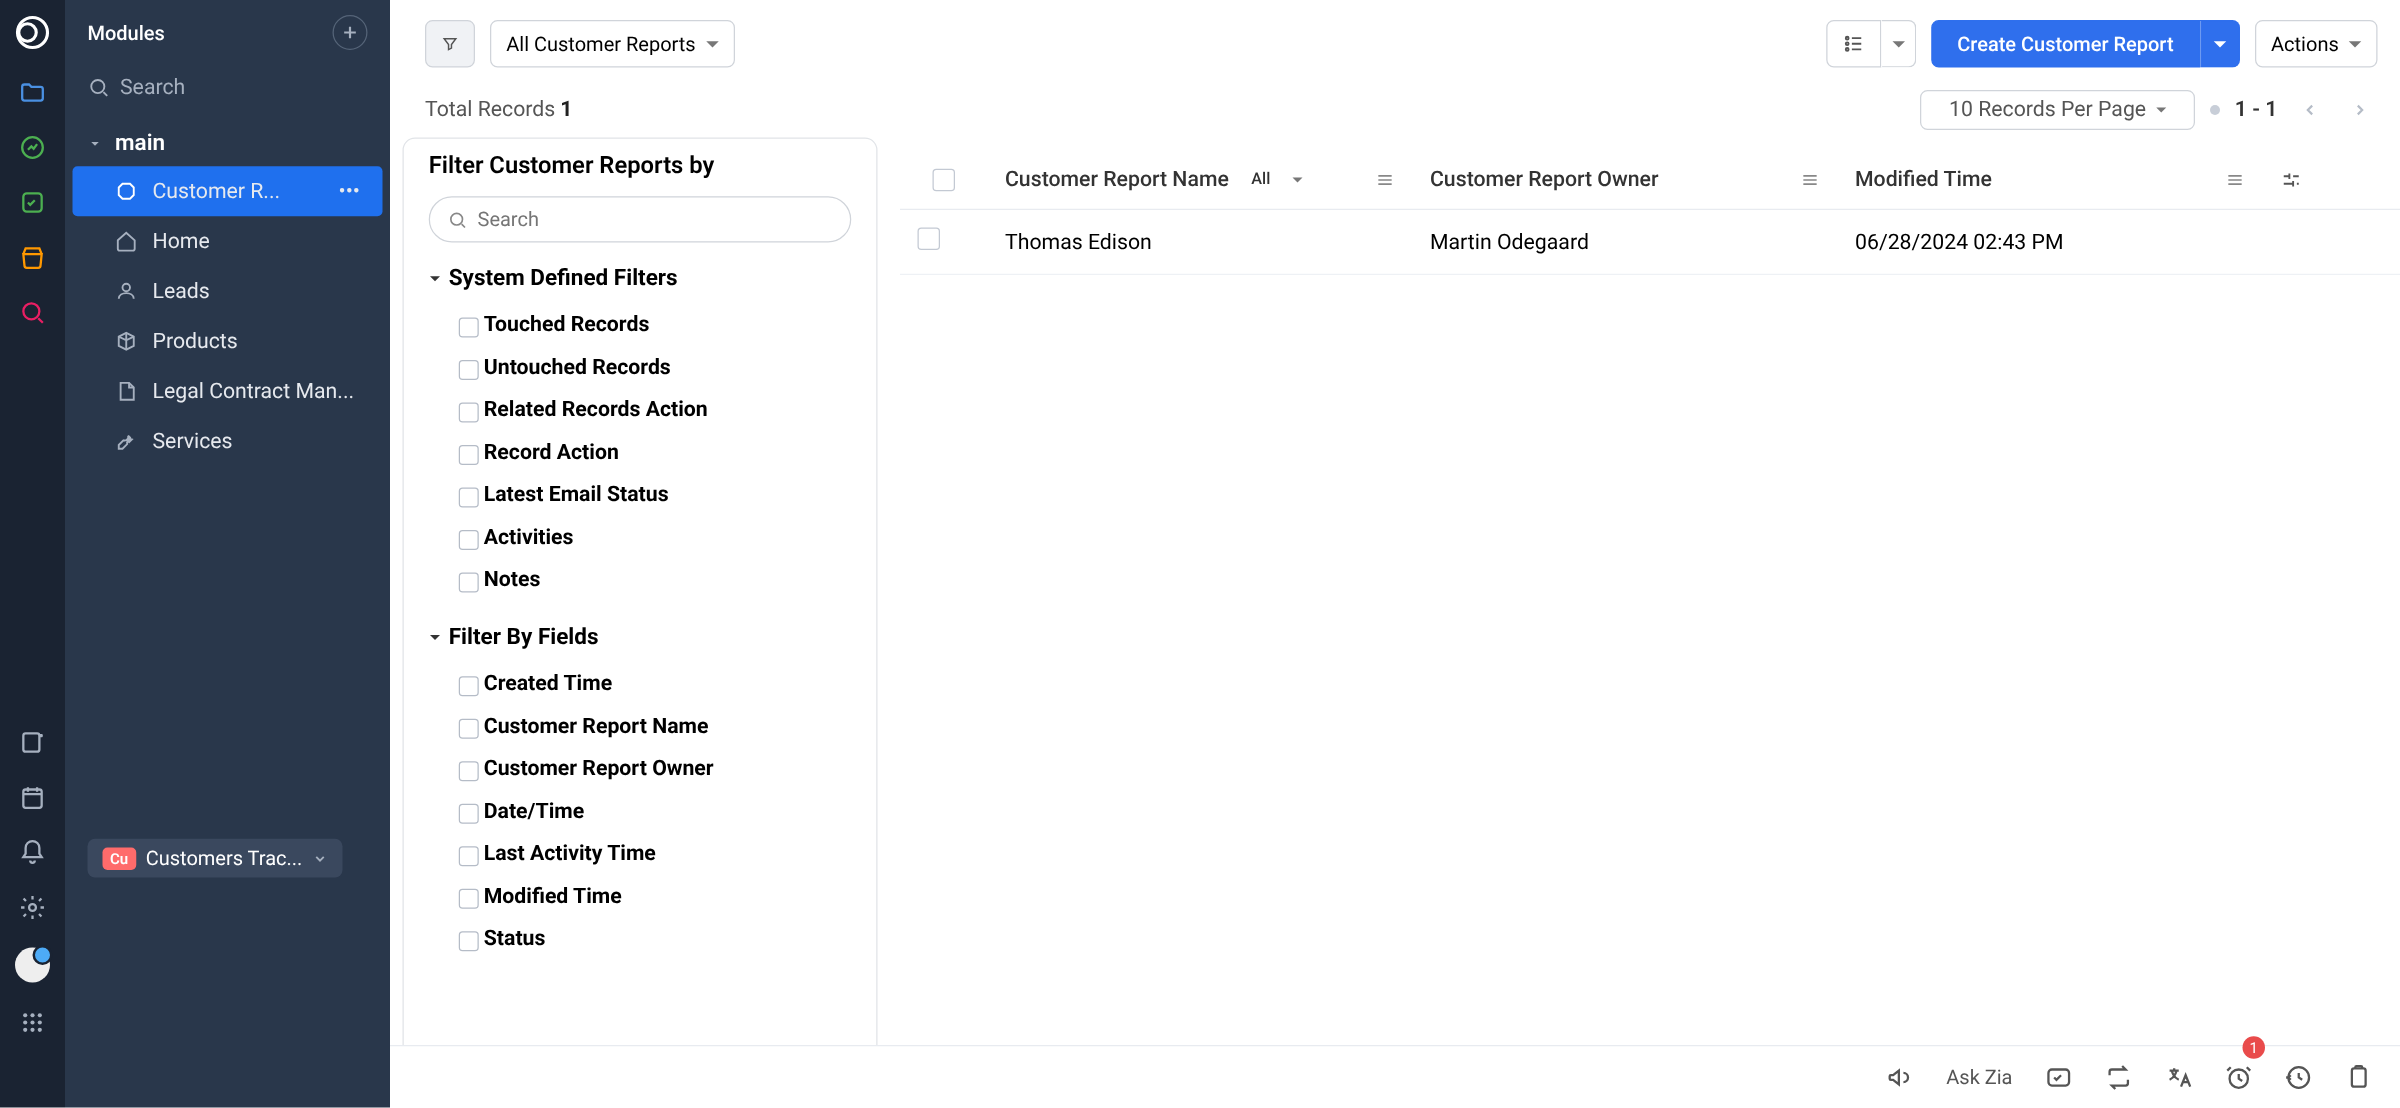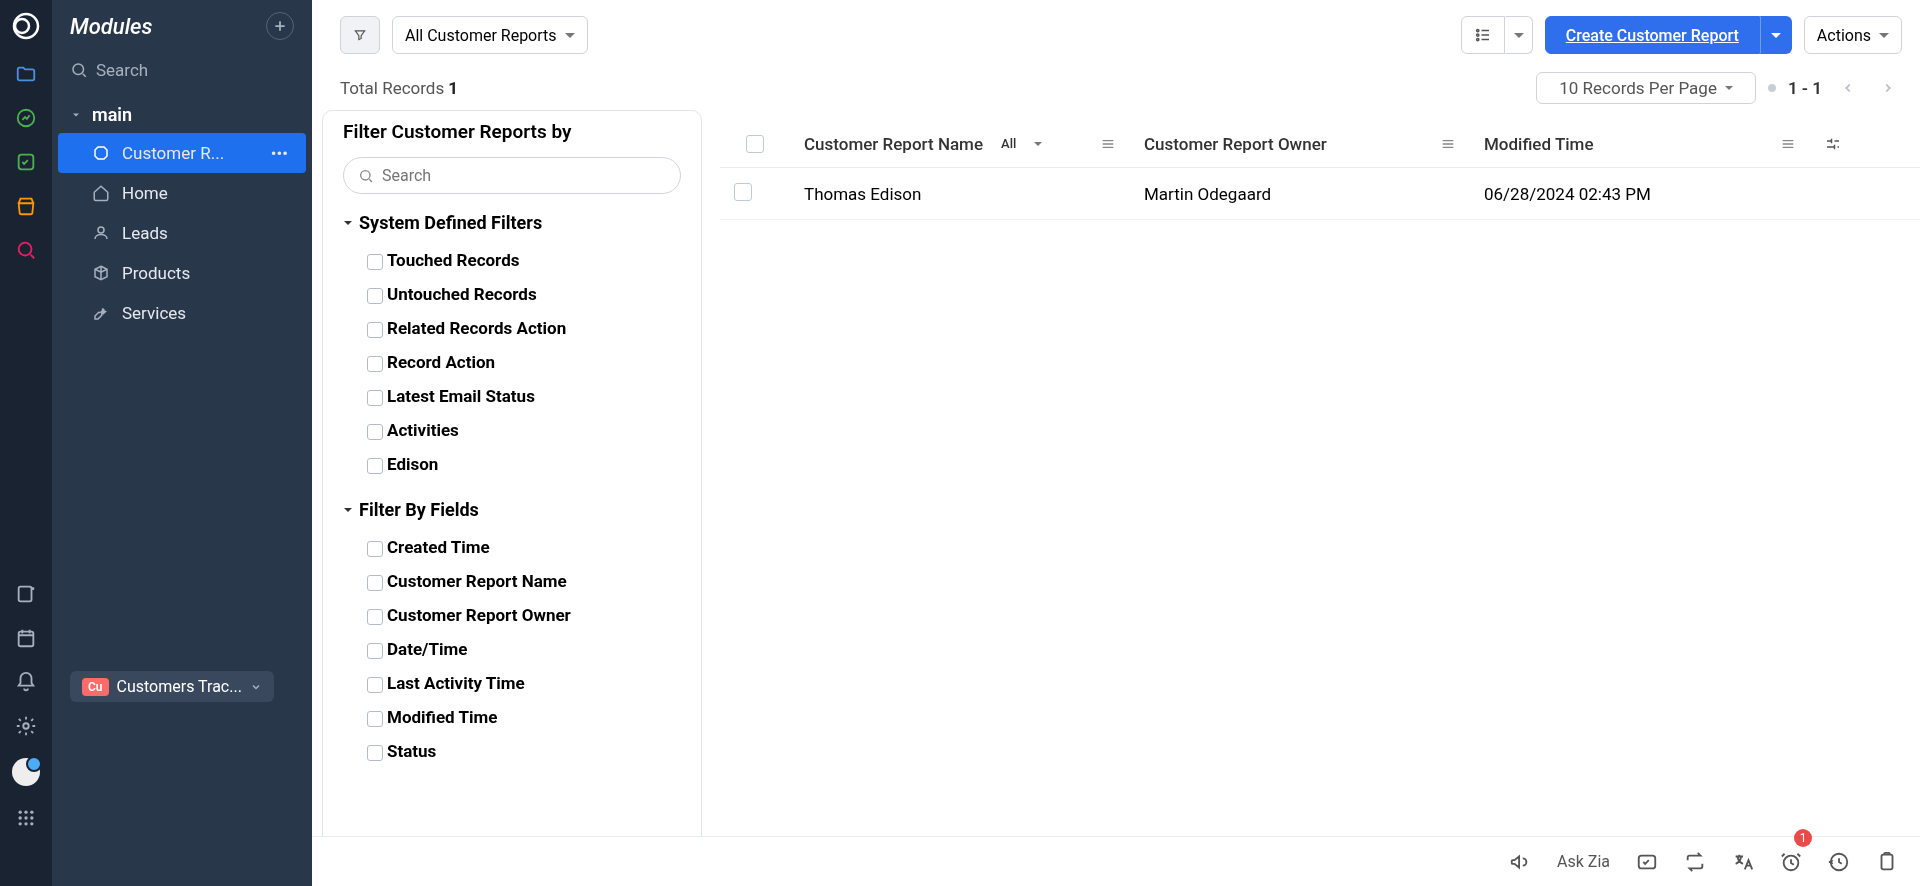--- a/index.html
+++ b/index.html
@@ -9,21 +9,21 @@
 .icon-sidebar { position: absolute; left: 0; top: 0; width: 52px; height: 100%; background: #1a2332; display: flex; flex-direction: column; align-items: center; padding-top: 10px; gap: 20px; }
 .icon-sidebar .logo { width: 32px; height: 32px; border-radius: 6px; display: flex; align-items: center; justify-content: center; }
 .icon-sidebar .nav-icon { width: 24px; height: 24px; display: flex; align-items: center; justify-content: center; cursor: pointer; }
 .icon-sidebar .spacer { flex: 1; }
 .icon-sidebar .avatar { width: 28px; height: 28px; border-radius: 50%; background: #eee; position: relative; }
 .icon-sidebar .avatar::after { content:''; position:absolute; top:-2px; right:-2px; width:12px; height:12px; border-radius:50%; background:#4dabf7; border:2px solid #1a2332; }
 
 
 .modules-panel { position: absolute; left: 52px; top: 0; width: 260px; height: 100%; background: #29374b; color: #fff; }
 .modules-header { display: flex; align-items: center; justify-content: space-between; padding: 12px 18px; }
-.modules-header h2 { font-size: 22px; font-weight: 500; font-style: italic; }
+.modules-header h2 { font-size: 16px; font-weight: 500; }
 .add-btn { width: 28px; height: 28px; border-radius: 50%; border: 1.5px solid #556478; display: flex; align-items: center; justify-content: center; cursor: pointer; }
 .modules-search { padding: 8px 18px 12px; }
 .modules-search .search-wrap { display: flex; align-items: center; gap: 8px; color: #a6b0bf; }
 .modules-tree { padding: 4px 0; }
 .tree-group { padding: 8px 18px; display: flex; align-items: center; gap: 10px; font-weight: 600; font-size: 18px; }
 .tree-item { padding: 10px 18px 10px 40px; display: flex; align-items: center; gap: 10px; font-size: 17px; cursor: pointer; color: #e6e9ee; }
 .tree-item.active { background: #1f70ee; border-radius: 4px; margin: 0 6px; padding-left: 34px; }
 .tree-item .item-icon { width: 20px; flex-shrink: 0; }
 .tree-item .more { margin-left: auto; }
 .workspace-chip { position: absolute; bottom: 184px; left: 18px; display: flex; align-items: center; gap: 8px; background: #3a485e; border-radius: 6px; padding: 6px 12px; cursor: pointer; }
@@ -38,21 +38,21 @@
 .filter-section h4 { font-size: 18px; font-weight: 700; display: flex; align-items: center; gap: 6px; margin-bottom: 10px; }
 .filter-check { display: flex; align-items: flex-end; gap: 4px; padding: 7px 0 7px 24px; font-size: 17px; font-weight: bold; }
 .filter-check .cb { width: 16px; height: 16px; border: 1.5px solid #b5bcc7; border-radius: 3px; }
 
 
 .toolbar { position: absolute; left: 322px; top: 0; right: 0; height: 70px; display: flex; align-items: center; padding: 0 18px; gap: 12px; background:#fff; }
 .tb-btn { height: 38px; border: 1px solid #d0d4da; border-radius: 6px; background: #fff; display: flex; align-items: center; padding: 4px 12px; gap: 8px; cursor: pointer; font-size: 16px; }
 .tb-btn.icon-only { width: 40px; justify-content: center; background: #f0f2f5; }
 .tb-btn.primary { background: #2f6fed; color: #fff; border-color: #2f6fed; font-weight: 500; padding: 0 20px; }
 .tb-split { display: flex; }
-.tb-split .tb-btn { border-radius: 0; text-decoration: underline; }
+.tb-split .tb-btn { border-radius: 0; }
 .tb-split .tb-btn:first-child { border-radius: 6px 0 0 6px; }
 .tb-split .tb-btn:last-child { border-radius: 0 6px 6px 0; border-left: 1px solid rgba(255,255,255,0.3); }
 
 
 .records-bar { position: absolute; left: 340px; top: 70px; right: 18px; height: 36px; display: flex; align-items: center; font-size: 17px; color: #555; }
 .records-bar .count { font-weight: 700; color: #222; margin-left: 4px; }
 .records-bar .right { margin-left: auto; display: flex; align-items: center; gap: 12px; }
 .pager-btn { height: 32px; border: 1px solid #d0d4da; border-radius: 6px; background:#fff; display:flex; align-items:center; gap:8px; padding:0 22px; cursor:pointer; }
 .dot { width:8px; height:8px; border-radius:50%; background:#c8ced8; }
 .arrow-btn { width:28px; height:28px; display:flex; align-items:center; justify-content:center; cursor:pointer; }
@@ -218,20 +218,29 @@
             <svg width="18" height="18" viewBox="0 0 24 24" fill="none" stroke="currentColor" stroke-width="2">
               <path d="M12 3l8 4v10l-8 4-8-4V7l8-4z"></path>
               <path d="M12 3v18M4 7l8 4 8-4"></path>
             </svg>
           </span>
           <span>Products</span>
         </div>
         <div class="tree-item">
           <span class="item-icon" style="color:#a6b0bf">
             <svg width="18" height="18" viewBox="0 0 24 24" fill="none" stroke="currentColor" stroke-width="2">
+              <path d="M6 3h9l5 5v13H6z"></path>
+              <path d="M15 3v5h5"></path>
+            </svg>
+          </span>
+          <span>Legal Contract Man...</span>
+        </div>
+        <div class="tree-item">
+          <span class="item-icon" style="color:#a6b0bf">
+            <svg width="18" height="18" viewBox="0 0 24 24" fill="none" stroke="currentColor" stroke-width="2">
               <path d="M14 6a4 4 0 01-5 5L4 16v4h4l5-5a4 4 0 015-5l-3 3-2-2 3-3z"></path>
             </svg>
           </span>
           <span>Services</span>
         </div>
       </div>
   </div>
   <div class="workspace-chip">
     <span class="badge">Cu</span>
     <span style="font-size:16px;">Customers Trac...</span>
@@ -340,21 +349,21 @@
         <div class="filter-check">
           <span class="cb"></span>
           <span>Latest Email Status</span>
         </div>
         <div class="filter-check">
           <span class="cb"></span>
           <span>Activities</span>
         </div>
         <div class="filter-check">
           <span class="cb"></span>
-          <span>Edison</span>
+          <span>Notes</span>
         </div>
       </div>
   </div>
   <div class="filter-section">
     <h4>
       <svg width="10" height="10" viewBox="0 0 10 10">
           <path d="M1 3l4 4 4-4z" fill="#333"></path>
         </svg>
       <span>Filter By Fields</span>
     </h4>

